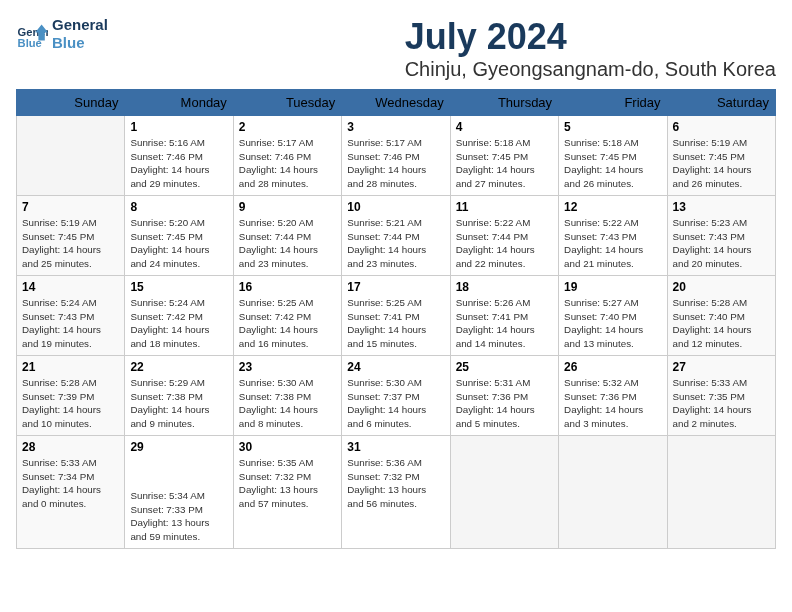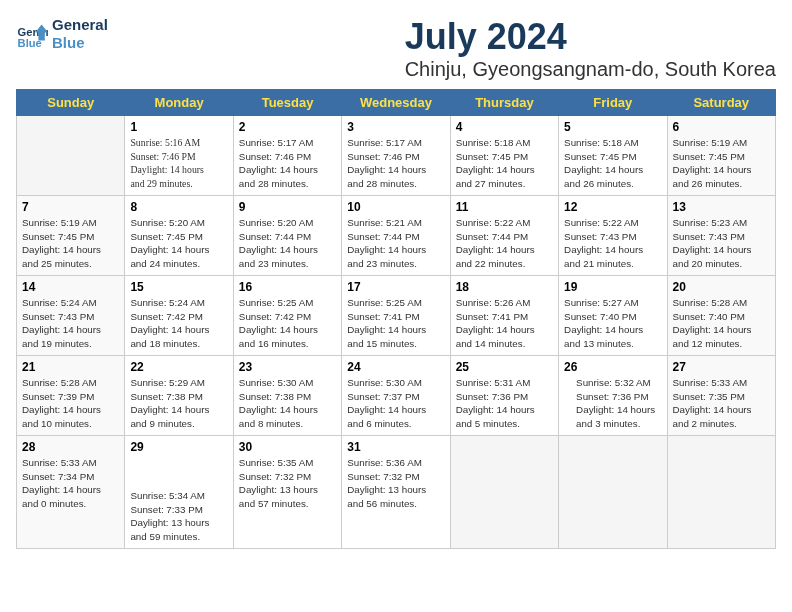--- a/index.html
+++ b/index.html
@@ -37,25 +37,25 @@
       font-size: 20px;
       color: #333;
     }
     table {
       width: 100%;
       border-collapse: collapse;
       table-layout: fixed;
     }
     th {
       background: #3a6ea5;
-      color: #fde047;
-      text-align: center;
+      color: #000000;
+      text-align: right;
       padding: 5px 6px;
       font-size: 13px;
-      font-weight: bold;
+      font-weight: normal;
       border: 1px solid #3a6ea5;
     }
     td {
       border: 1px solid #ccc;
       vertical-align: top;
       padding: 4px 5px;
       font-size: 10.5px;
       color: #333;
       height: 80px;
       background: #fff;
@@ -109,21 +109,21 @@
         <th>Thursday</th>
         <th>Friday</th>
         <th>Saturday</th>
       </tr>
   </thead>
   <tbody id="calendar-body">
   <tr>
         <td class="empty"></td>
         <td>
           <div class="day-number">1</div>
-          <div class="day-info" style="white-space: pre-line; font-family: Liberation Serif, serif;">Sunrise: 5:16 AM
+          <div class="day-info" style="white-space: pre-line;">Sunrise: 5:16 AM
 Sunset: 7:46 PM
 Daylight: 14 hours
 and 29 minutes.</div>
         </td>
         <td>
           <div class="day-number">2</div>
           <div class="day-info" style="white-space: pre-line;">Sunrise: 5:17 AM
 Sunset: 7:46 PM
 Daylight: 14 hours
 and 28 minutes.</div>
@@ -290,21 +290,21 @@
         </td>
         <td>
           <div class="day-number">25</div>
           <div class="day-info" style="white-space: pre-line;">Sunrise: 5:31 AM
 Sunset: 7:36 PM
 Daylight: 14 hours
 and 5 minutes.</div>
         </td>
         <td>
           <div class="day-number">26</div>
-          <div class="day-info" style="white-space: pre-line; margin-left: 12px;">Sunrise: 5:32 AM
+          <div class="day-info" style="white-space: pre-line;">Sunrise: 5:32 AM
 Sunset: 7:36 PM
 Daylight: 14 hours
 and 3 minutes.</div>
         </td>
         <td class="weekend">
           <div class="day-number">27</div>
           <div class="day-info" style="white-space: pre-line;">Sunrise: 5:33 AM
 Sunset: 7:35 PM
 Daylight: 14 hours
 and 2 minutes.</div>

